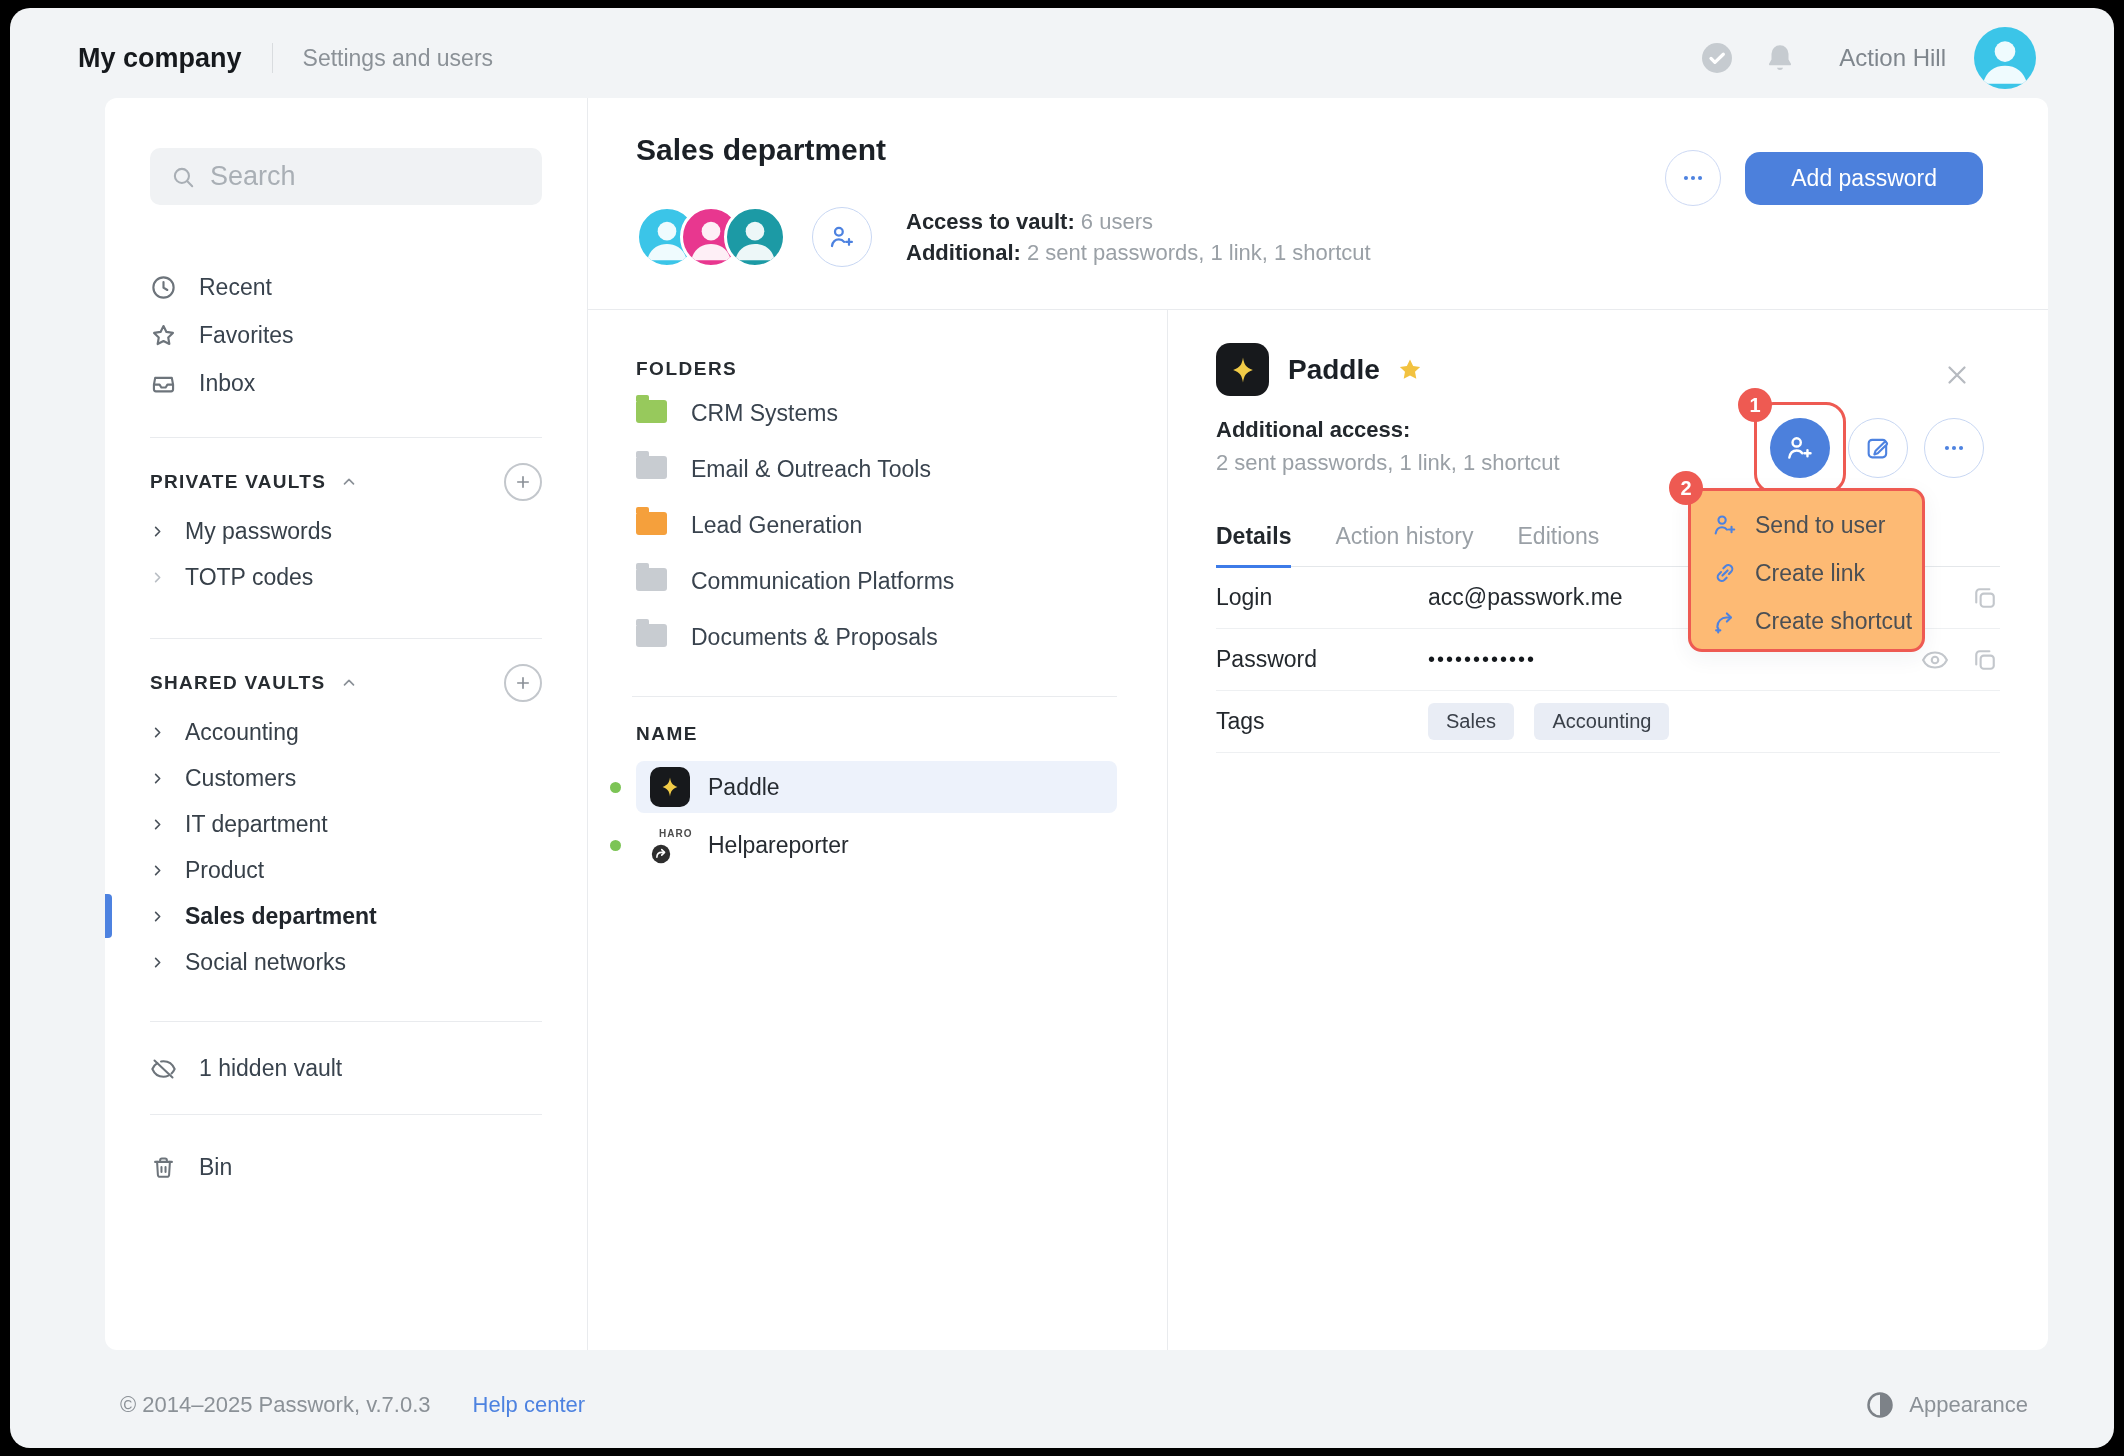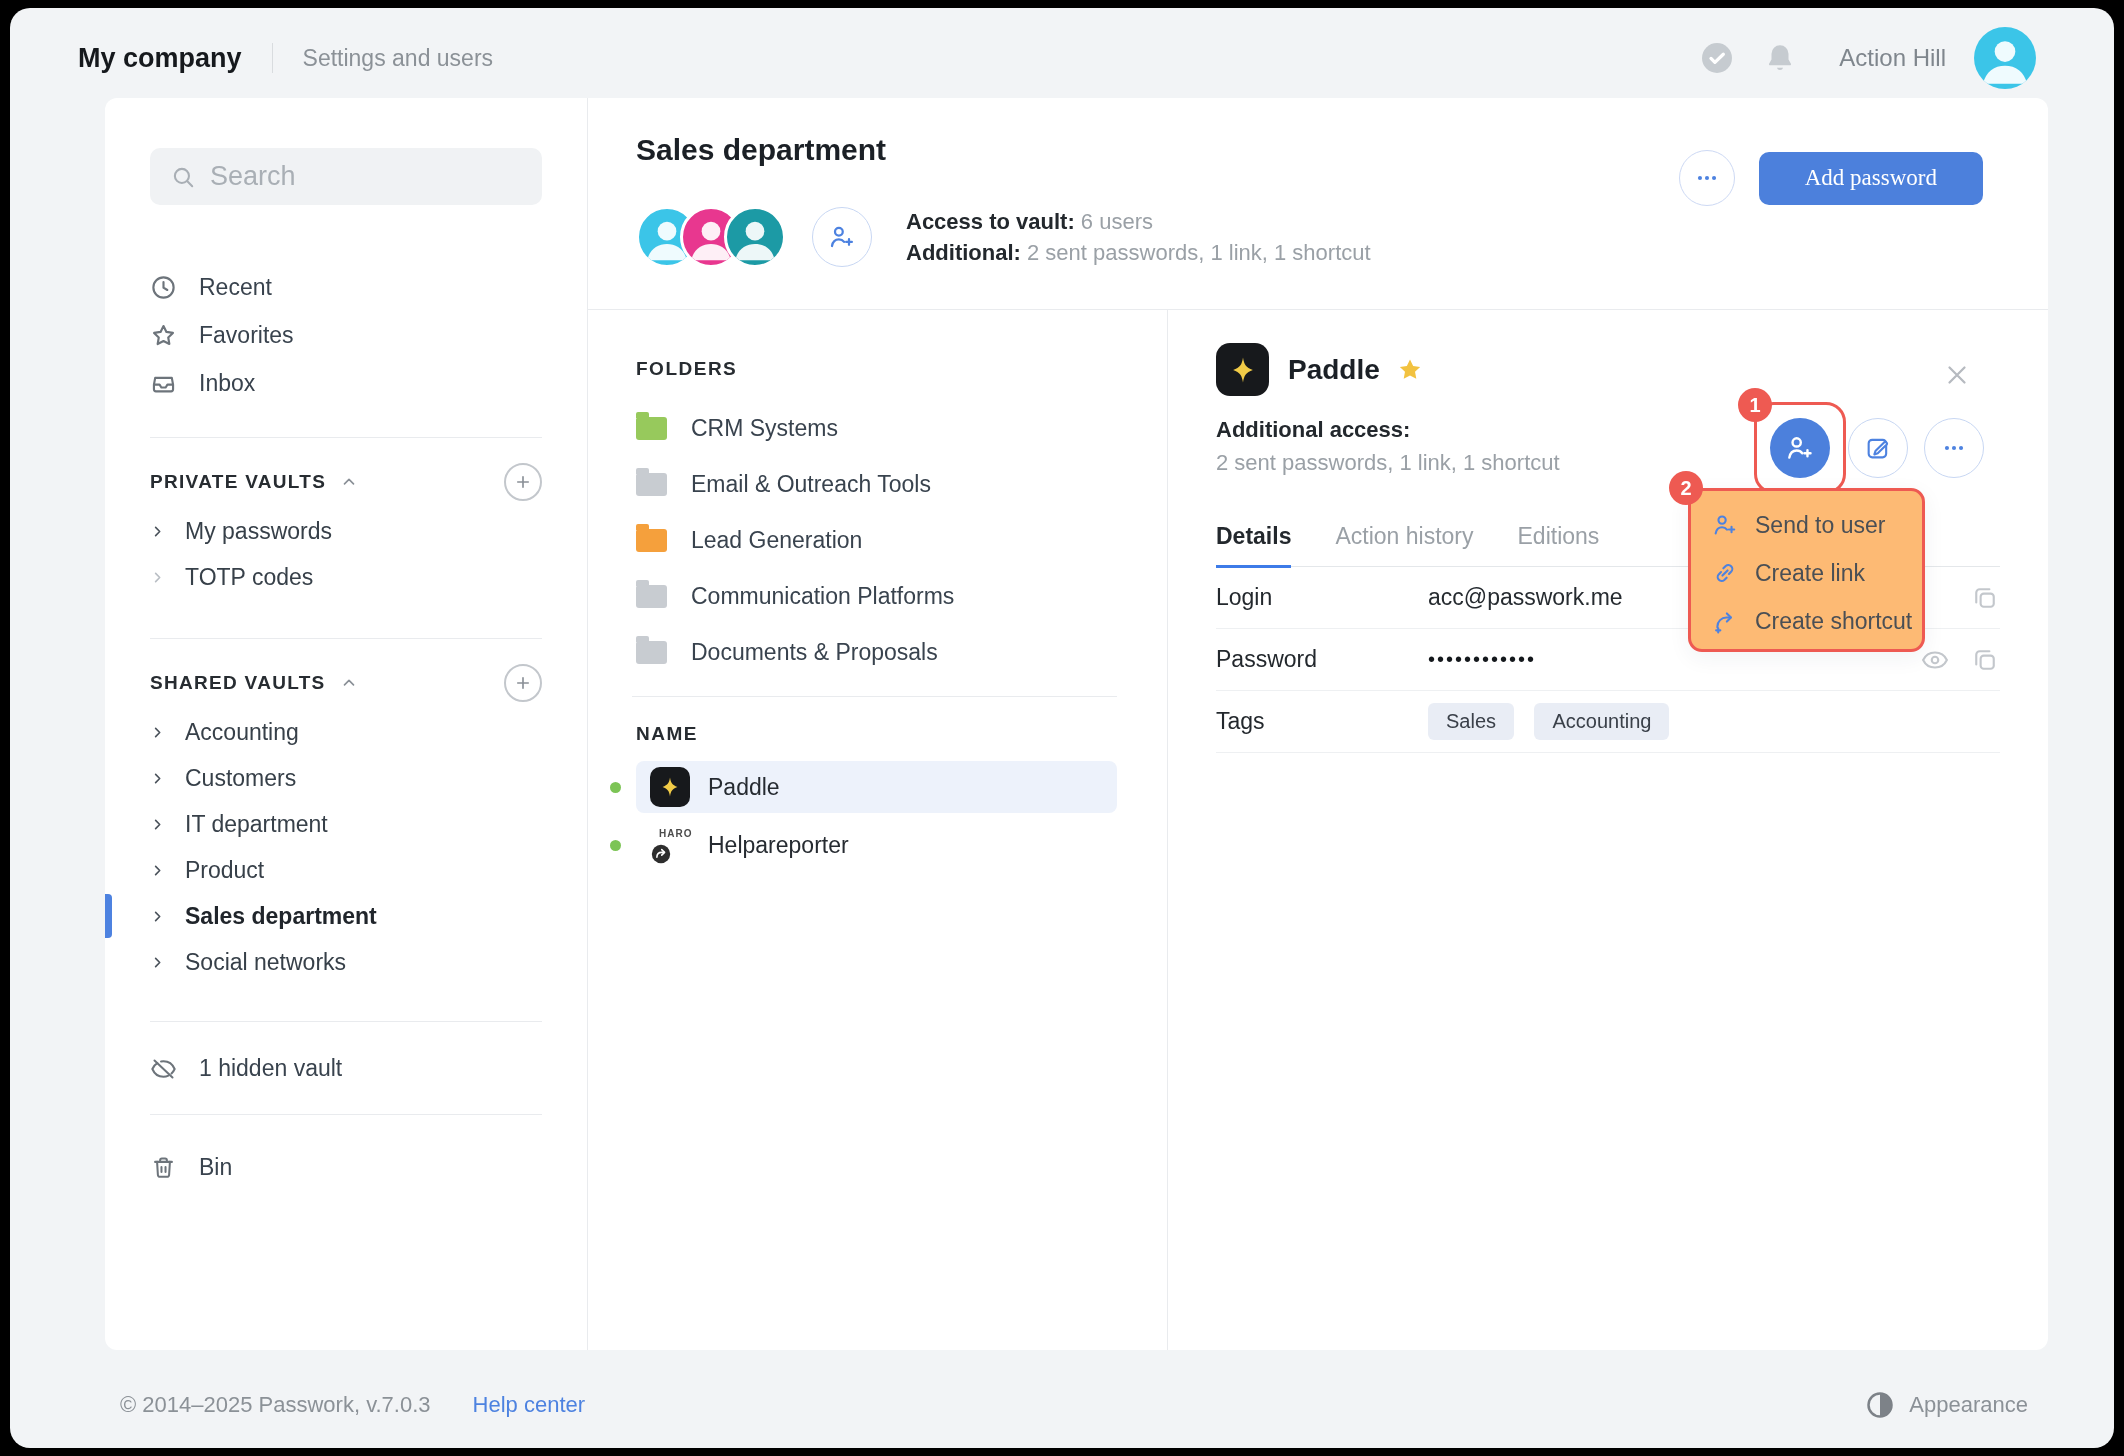--- a/index.html
+++ b/index.html
@@ -63,29 +63,29 @@
   .add-user-outline { width:60px; height:60px; border:1.5px solid #c8d7f3; border-radius:50%;
                       margin-left:26px; display:flex; align-items:center; justify-content:center;
                       color:#4d82e0; cursor:pointer; background:#fff; }
   .access-text { margin-left:34px; font-size:22px; line-height:31px; color:#9aa0a6; }
   .access-text b { color:#23282d; }
   .header-actions { position:absolute; right:65px; top:52px; display:flex; align-items:center; gap:24px; }
   .more-circle { width:56px; height:56px; border:1.5px solid #cdd9f4; border-radius:50%;
                  background:#fff; display:flex; align-items:center; justify-content:center;
                  color:#4d82e0; cursor:pointer; }
   .add-password { height:53px; padding:0 46px; background:#4c80dc; color:#fff;
-                  font-size:23px; border:none; border-radius:10px; cursor:pointer;
-                  font-family:Liberation Serif, serif; }
+                  font-size:23px; border:none; border-radius:15px; cursor:pointer;
+                  font-family:Liberation Sans, sans-serif; }
 
   
   .midcol { position:absolute; left:0; top:212px; width:580px; bottom:0;
             border-right:1px solid #e9ebee; padding:48px 50px 0 48px; }
   .col-label { font-size:19px; font-weight:bold; letter-spacing:1.5px; color:#272c31; }
   .folder-list { margin-top:20px; }
-  .f-item { display:flex; align-items:center; gap:24px; height:56px; font-size:23px;
+  .f-item { display:flex; align-items:flex-start; gap:24px; height:56px; font-size:23px;
             color:#39434e; cursor:pointer; }
   .folder { width:31px; height:23px; border-radius:3px; position:relative; flex:none; }
   .folder::before { content:''; position:absolute; top:-5px; left:0; width:13px; height:6px;
                     border-radius:2px 2px 0 0; background:inherit; }
   .midcol .sep { margin:16px 0 0 -4px; }
   .name-label { margin-top:26px; }
   .name-list { margin-top:16px; }
   .name-row { position:relative; display:flex; align-items:center; gap:18px; height:52px;
               padding:0 14px; border-radius:8px; font-size:23px; color:#262b31;
               cursor:pointer; margin-bottom:6px; }

